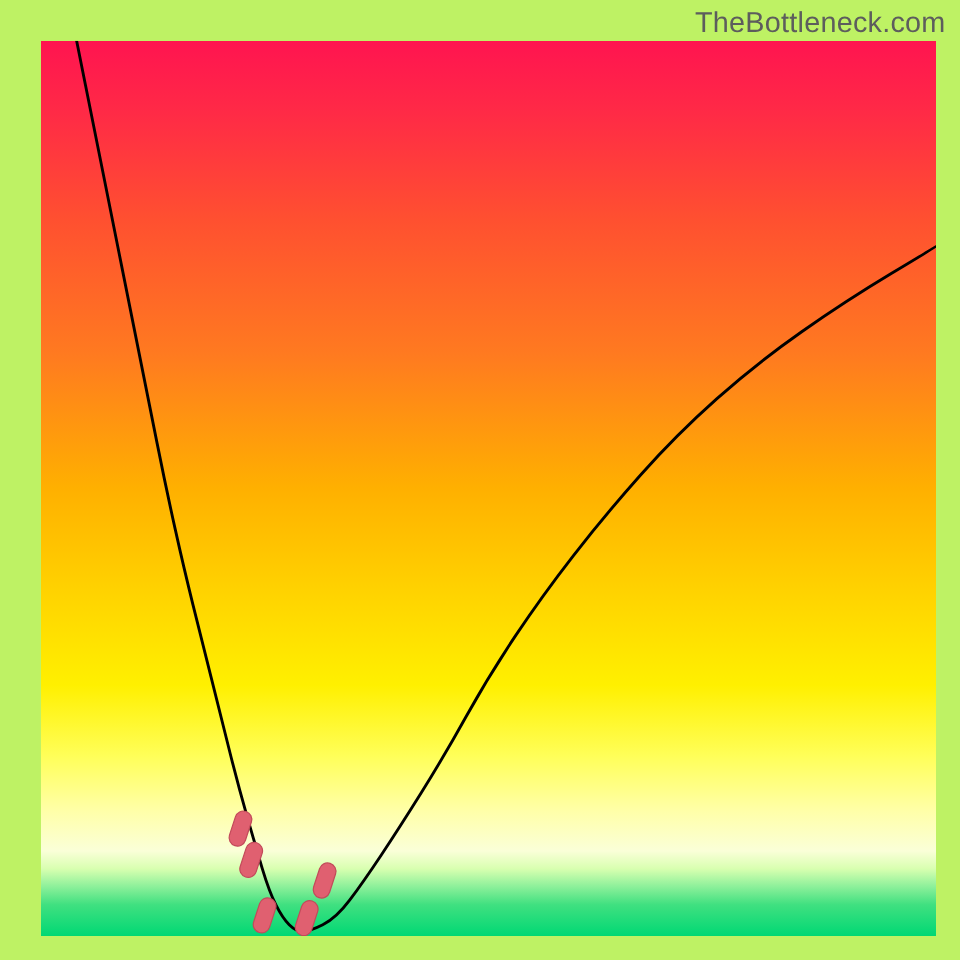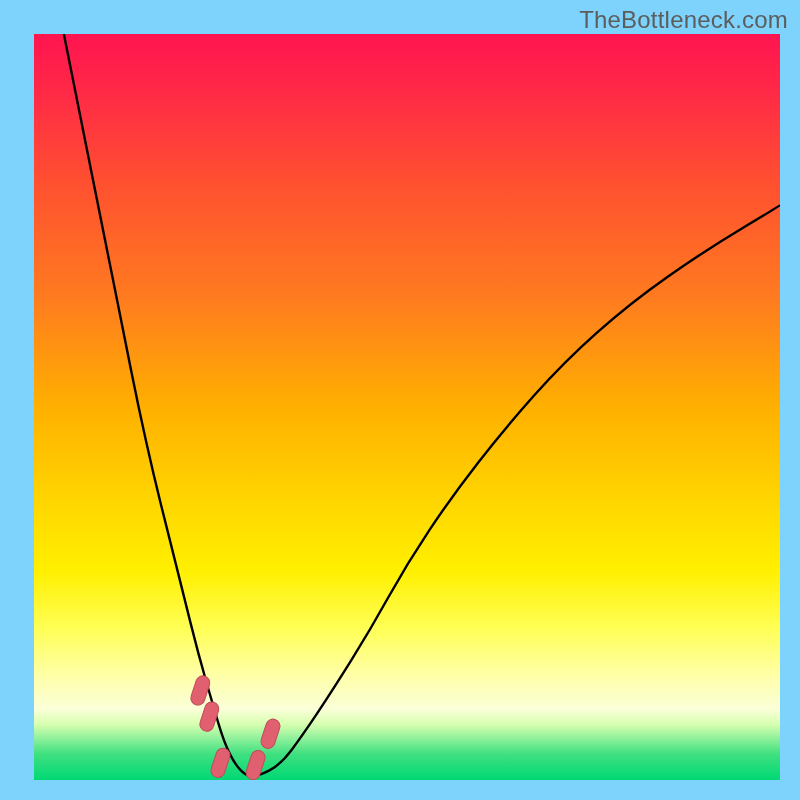--- a/index.html
+++ b/index.html
@@ -10,21 +10,21 @@
     background: #000;
     overflow: hidden;
     font-family: Arial, Helvetica, sans-serif;
   }
   .frame {
     position: absolute;
     left: 0;
     top: 0;
     width: 800px;
     height: 800px;
-    background: #7dd3fc;
+    background: #bef264;
   }
   .plot-area {
     position: absolute;
     left: 34px;
     top: 34px;
     width: 746px;
     height: 746px;
     overflow: hidden;
   }
   .gradient-bg {

